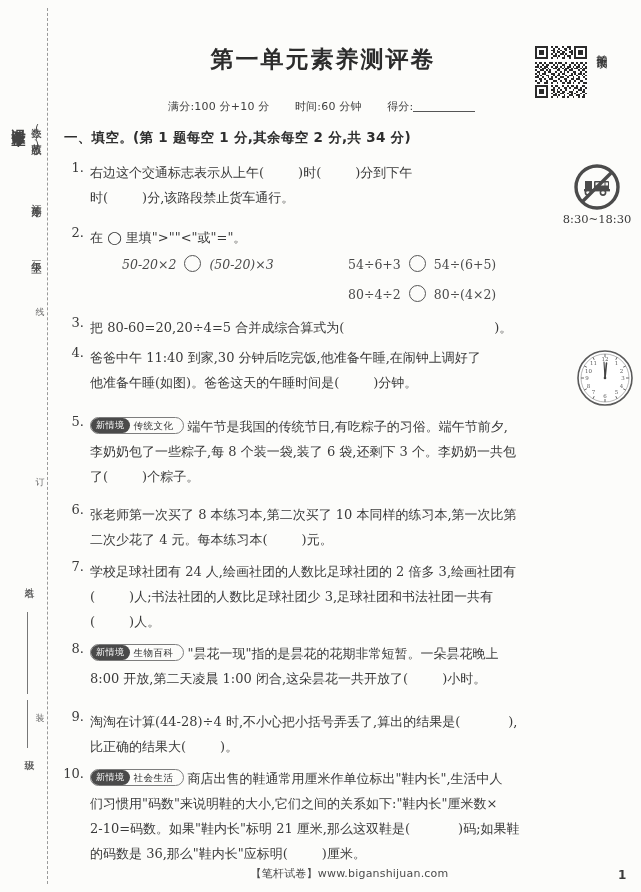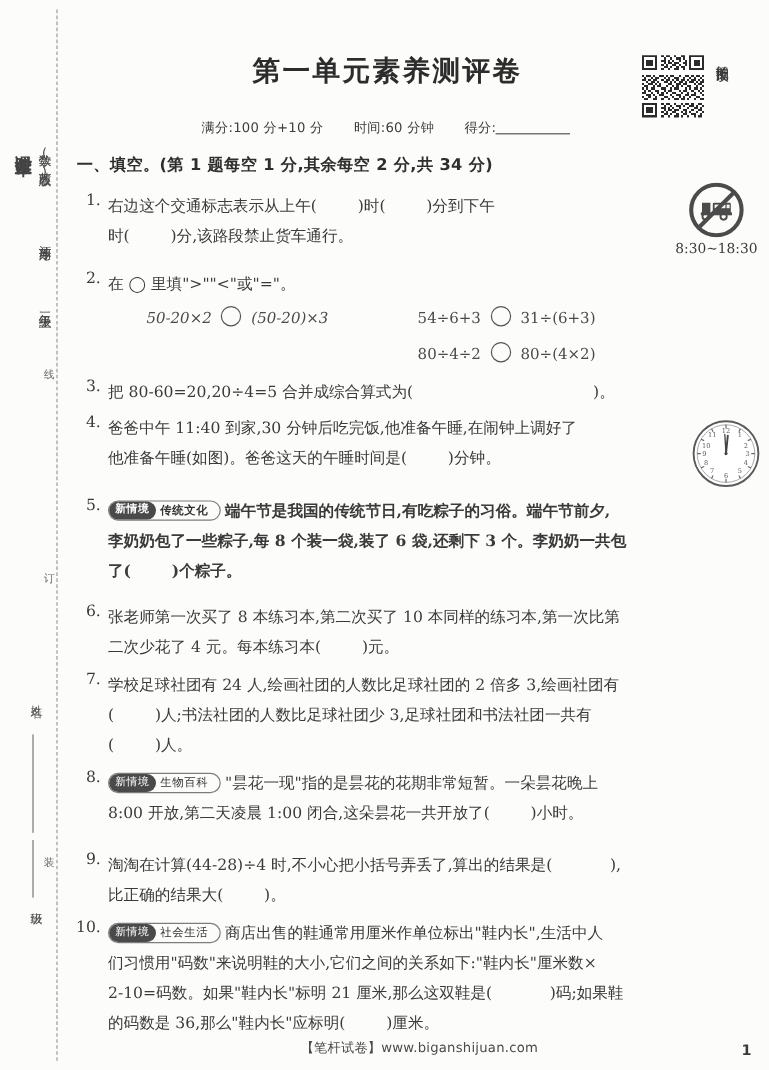--- a/index.html
+++ b/index.html
@@ -170,21 +170,21 @@
   }
   .expr{
     position:absolute;
     font-size:12.5px;
     font-family:"DejaVu Serif","Liberation Serif",serif;
     color:#4a4a4a;
     white-space:nowrap;
   }
 
   
-  .sign-wrap{position:absolute;left:496px;top:152px;width:86px;height:62px;}
+  .sign-wrap{position:absolute;left:496px;top:164px;width:86px;height:62px;}
   .sign-txt{
     position:absolute;left:0;top:48px;width:86px;text-align:center;
     font-size:11.5px;color:#3a3a3a;
     font-family:"DejaVu Serif","Liberation Serif",serif;
     white-space:nowrap;
   }
 
   
   .clock-wrap{position:absolute;left:515px;top:346px;width:64px;height:64px;}
 
@@ -487,21 +487,21 @@
     </div>
 
     <div class="expr" style="left:64px;top:255px;font-style:italic;">
       <span>50-20×2</span>
       <span class="circ"></span>
       <span>(50-20)×3</span>
     </div>
     <div class="expr" style="left:290px;top:255px;">
       <span>54÷6+3</span>
       <span class="circ"></span>
-      <span>31÷(6+3)</span>
+      <span>54÷(6+5)</span>
     </div>
     <div class="expr" style="left:290px;top:285px;">
       <span>80÷4÷2</span>
       <span class="circ"></span>
       <span>80÷(4×2)</span>
     </div>
 
     <div class="num" style="left:4px;top:315px;">3.</div>
     <div class="body" style="left:32px;top:315px;width:470px;">
       <span>把 80-60=20,20÷4=5 合并成综合算式为(</span><span class="blank-xxl"></span><span>)。</span>
@@ -545,21 +545,21 @@
           <text x="15.5" y="27">10</text>
           <text x="20.5" y="18.5">11</text>
         </g>
         <line x1="32" y1="32" x2="33.5" y2="17" stroke="#444" stroke-width="1.6" stroke-linecap="round"></line>
         <line x1="32" y1="32" x2="31" y2="16" stroke="#444" stroke-width="1.1" stroke-linecap="round"></line>
         <circle cx="32" cy="32" r="1.3" fill="#444"></circle>
       </svg>
     </div>
 
     <div class="num" style="left:4px;top:414px;">5.</div>
-    <div class="body" style="left:32px;top:414px;width:470px;font-weight:bold;">
+    <div class="body" style="left:32px;top:414px;width:470px;">
       <span class="tag-grp"><span class="tag-a">新情境</span><span class="tag-b">传统文化</span></span><span>端午节是我国的传统节日,有吃粽子的习俗。端午节前夕,</span><br>
       <span>李奶奶包了一些粽子,每 8 个装一袋,装了 6 袋,还剩下 3 个。李奶奶一共包</span><br>
       <span>了(</span><span class="blank"></span><span>)个粽子。</span>
     </div>
 
     <div class="num" style="left:4px;top:502px;">6.</div>
     <div class="body" style="left:32px;top:502px;width:470px;">
       <span>张老师第一次买了 8 本练习本,第二次买了 10 本同样的练习本,第一次比第</span><br>
       <span>二次少花了 4 元。每本练习本(</span><span class="blank"></span><span>)元。</span>
     </div>

